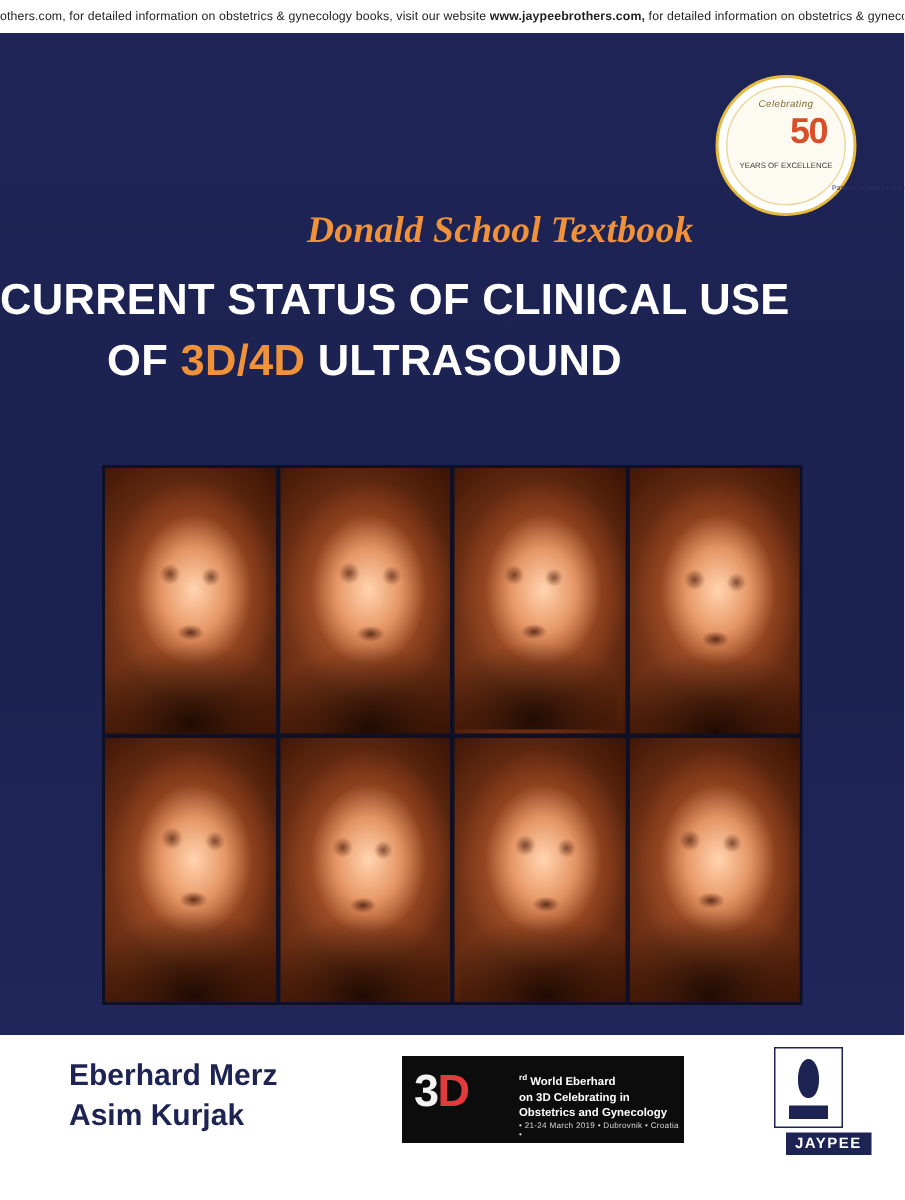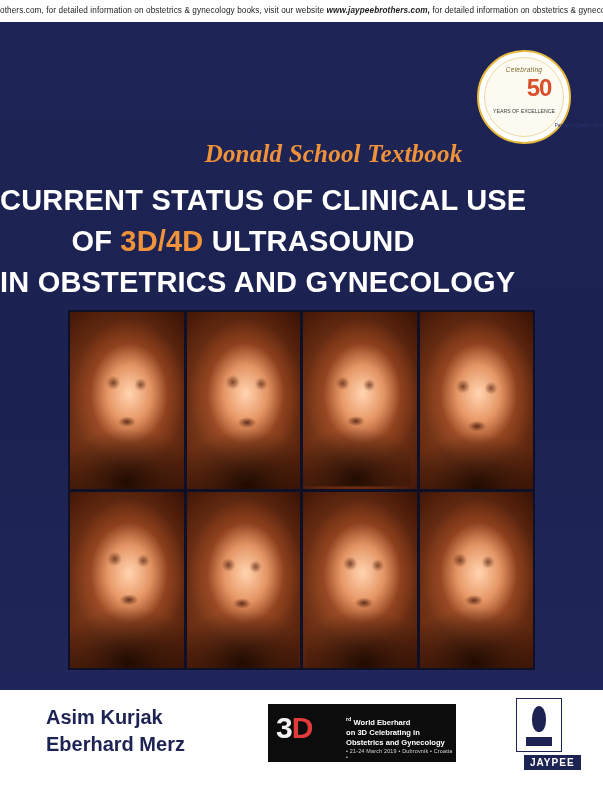--- a/index.html
+++ b/index.html
@@ -25,21 +25,21 @@
     width: 603px;
     height: 22px;
     background: #ffffff;
     overflow: hidden;
     white-space: nowrap;
     font-size: 8.2px;
     color: #222222;
     line-height: 22px;
     letter-spacing: 0.1px;
   }
-  .top-strip .b { font-weight: bold; font-style: italic; }
+  .top-strip .b { font-weight: bold; }
 
   
   .navy {
     position: absolute;
     left: 0; top: 22px;
     width: 603px;
     height: 668px;
     background: #1d2352;
     background: linear-gradient(180deg, #1e2455 0%, #1b2150 55%, #202659 100%);
   }
@@ -380,21 +380,20 @@
       <div class="logo50-arc">
         <span style="transform: rotate(130deg) translate(0,-40px) rotate(-130deg); font-size:4.6px;">Passion  •  Quality  •  Innovation in Healthcare Publishing</span>
       </div>
     </div>
 
     <div class="series-title">Donald School Textbook</div>
 
     <div class="main-title">
       <div class="line">CURRENT STATUS OF CLINICAL USE</div>
       <div class="line"><span>OF </span><span class="accent">3D/4D</span><span> ULTRASOUND</span></div>
-      <div class="line">IN OBSTETRICS AND GYNECOLOGY</div>
     </div>
 
     <div class="grid">
       <div class="cell">
           <div class="us v1"></div>
         </div>
       <div class="cell">
           <div class="us v2"></div>
         </div>
       <div class="cell">
@@ -413,22 +412,22 @@
           <div class="us v7"></div>
         </div>
       <div class="cell">
           <div class="us v8"></div>
         </div>
     </div>
   </div>
 
   <div class="bottom">
     <div class="authors">
+      <div>Eberhard Merz</div>
       <div>Asim Kurjak</div>
-      <div>Eberhard Merz</div>
     </div>
 
     <div class="congress">
       <div class="congress-mark"><span>3</span><em>D</em></div>
       <div class="congress-text">
         <div><span class="ord">rd</span> <span>World Eberhard</span></div>
         <div>on 3D Celebrating in</div>
         <div>Obstetrics and Gynecology</div>
       </div>
       <div class="congress-sub">• 21-24 March 2019 • Dubrovnik • Croatia •</div>

